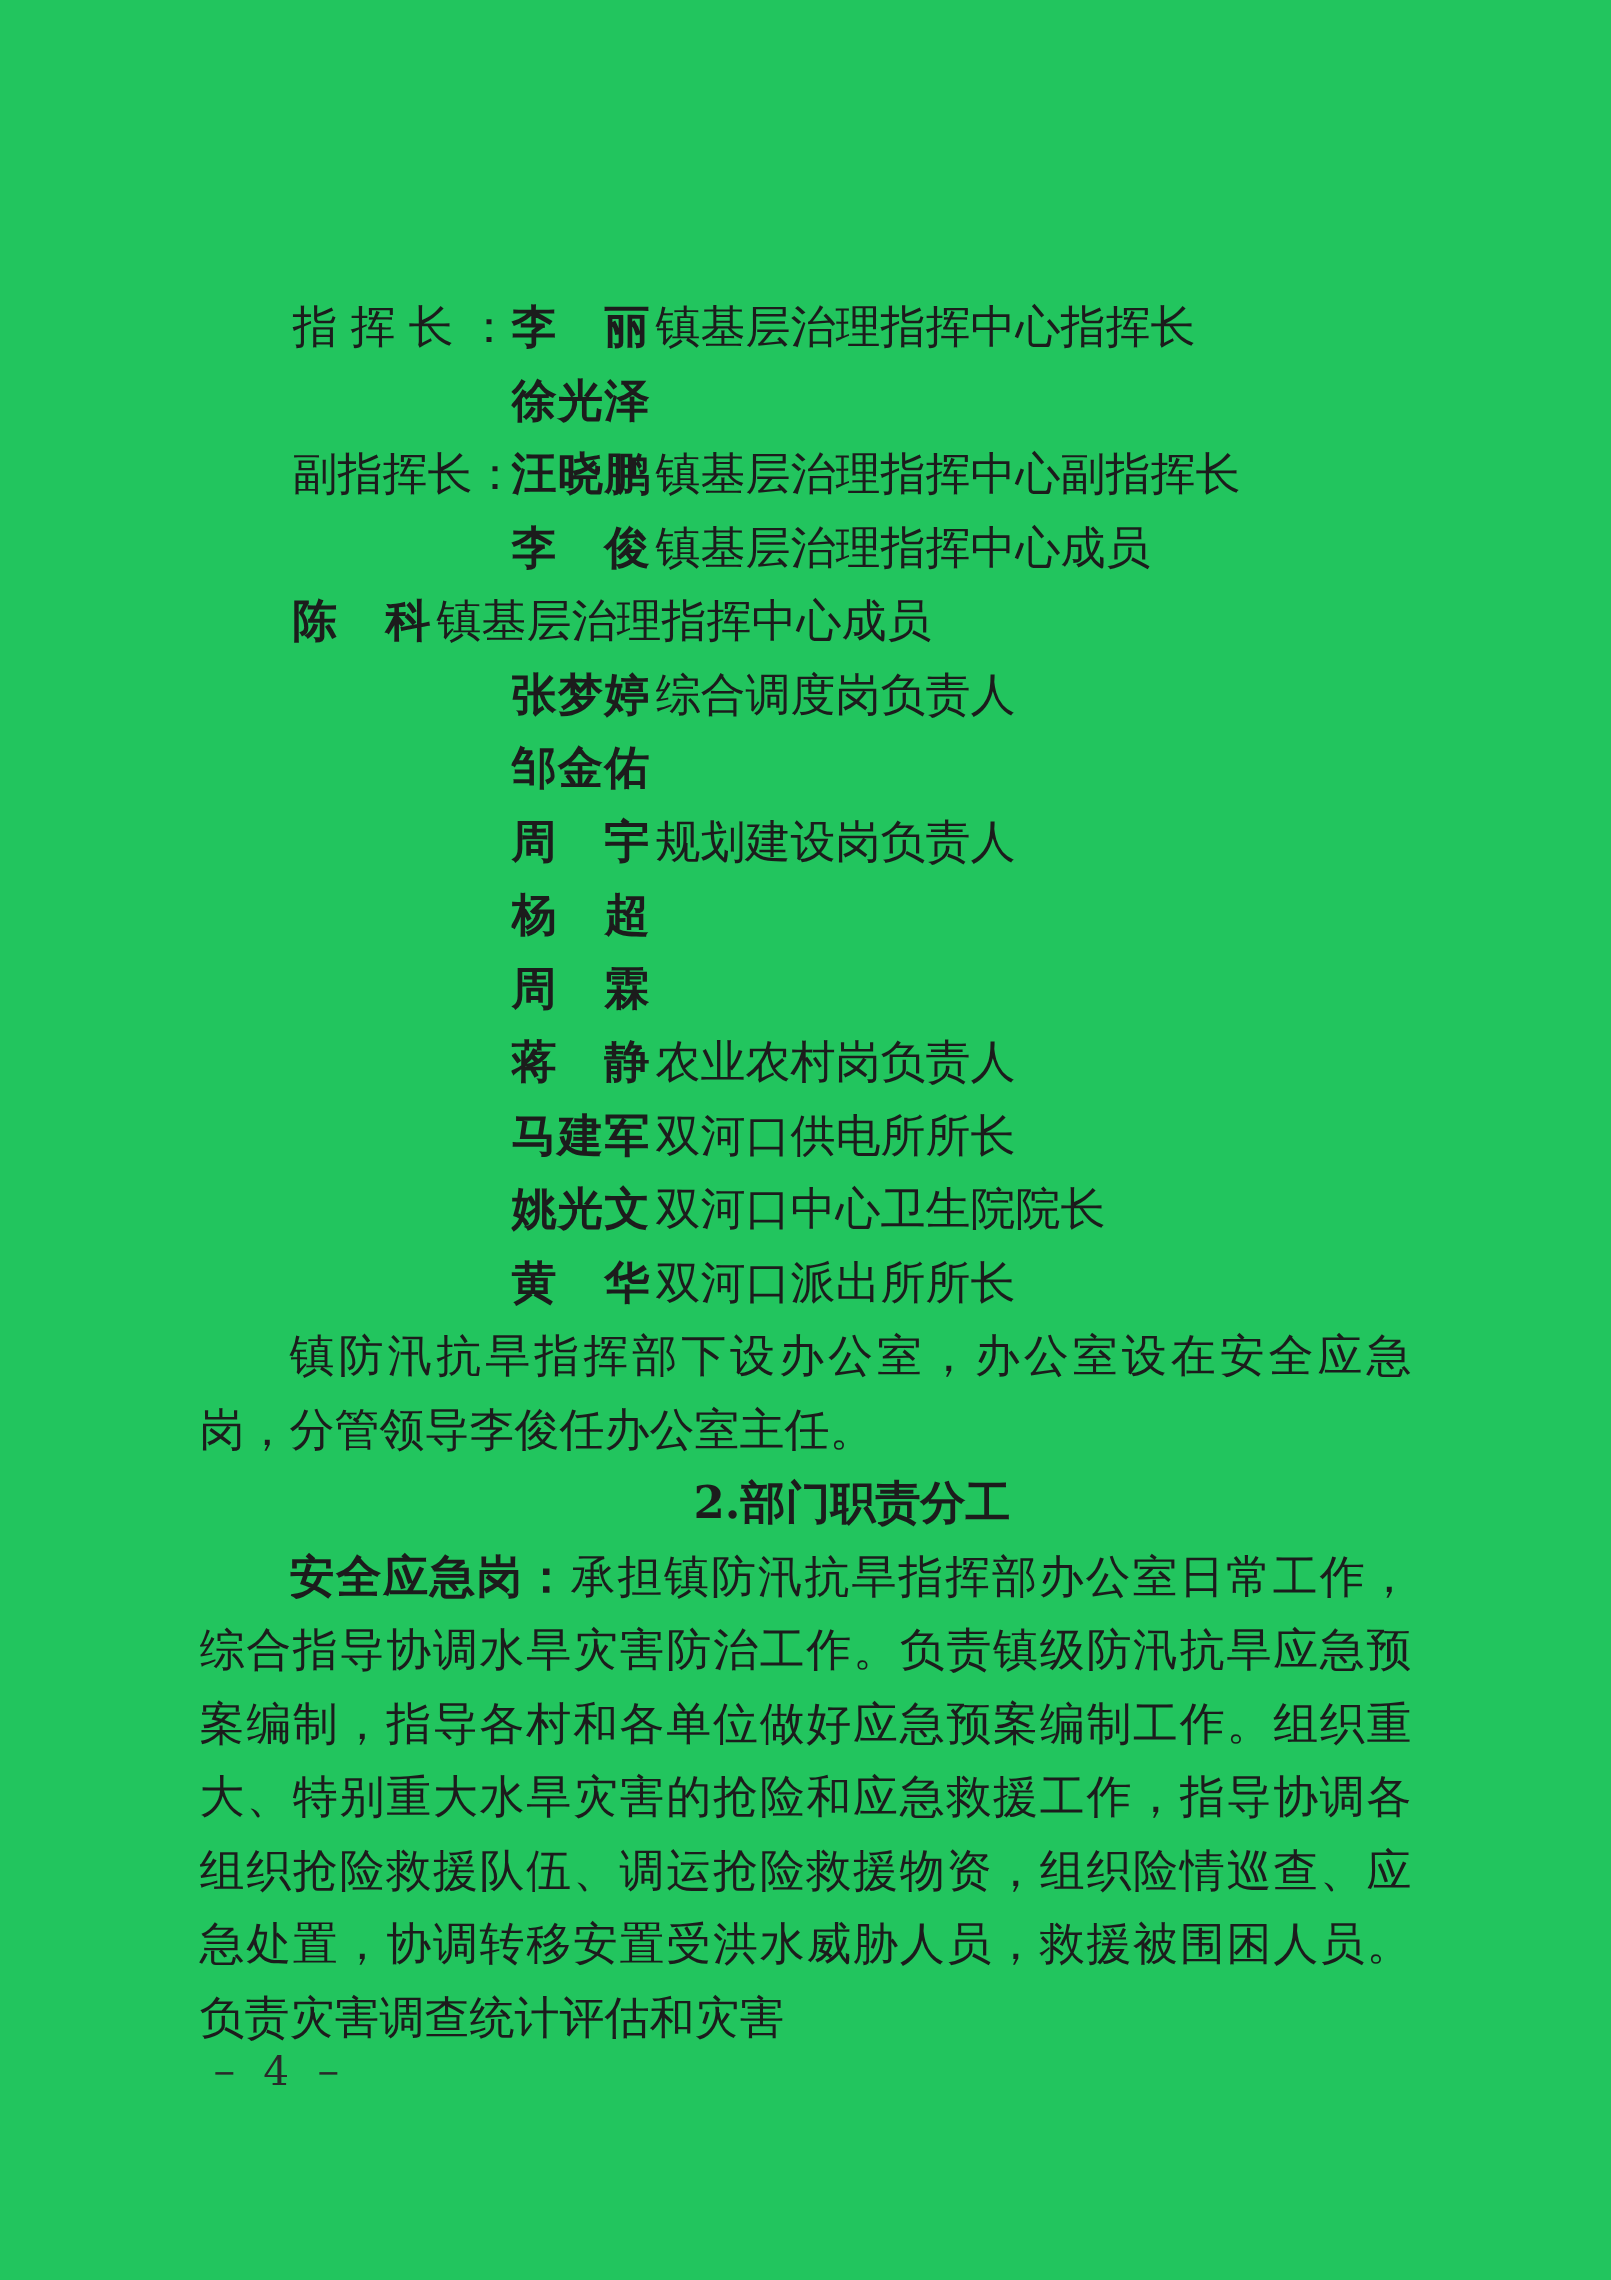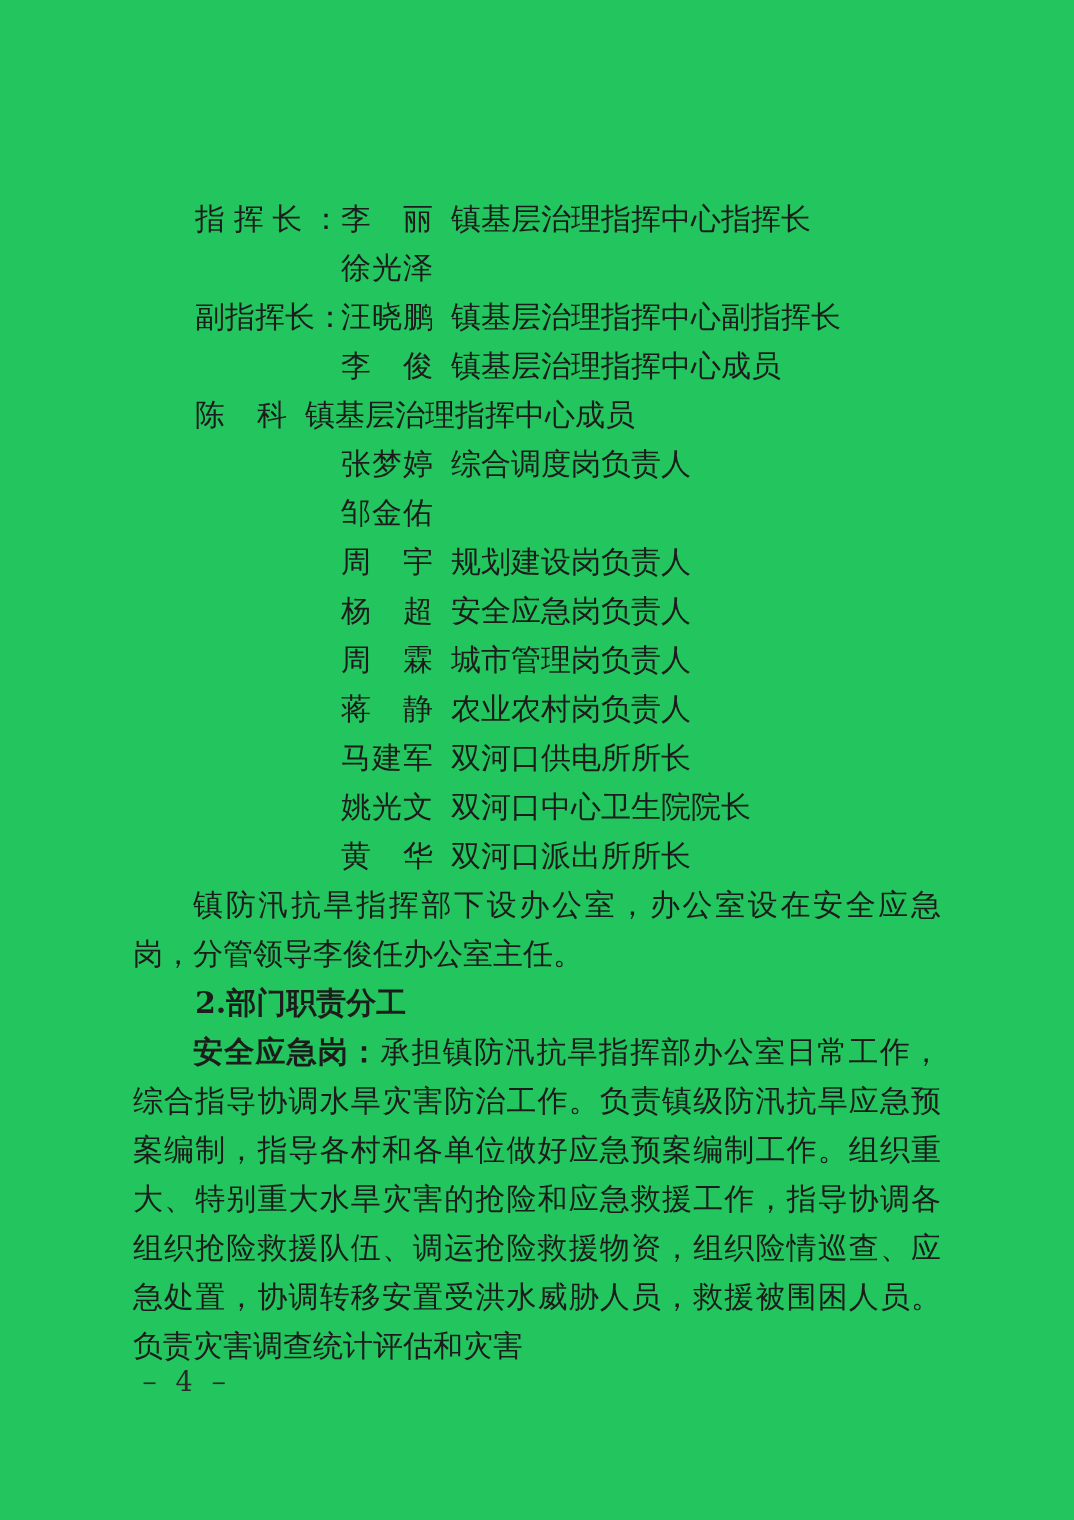--- a/index.html
+++ b/index.html
@@ -38,37 +38,39 @@
     text-align: justify;
     text-align-last: justify;
     overflow: hidden;
   }
   .pname {
     display: inline-block;
     width: 92px;
     flex: 0 0 92px;
     text-align: justify;
     text-align-last: justify;
-    margin-right: 18px;
+    margin-right: 4px;
     overflow: hidden;
+    font-weight: bold;
   }
   .ptitle {
     flex: 1 1 auto;
   }
   .para {
     margin: 0;
     text-indent: 2em;
     text-align: justify;
     text-justify: inter-ideograph;
   }
   .heading {
     margin: 0;
     padding-left: 62px;
     height: 49px;
     font-weight: bold;
+    text-align: center;
   }
   .duty-lead {
     font-weight: bold;
   }
   .page-number {
     position: absolute;
     left: 136px;
     top: 1366px;
     font-size: 27px;
     line-height: 32px;
@@ -116,26 +118,24 @@
         <span class="pname">邹金佑</span>
       </div>
       <div class="roster-row">
         <span class="role"></span>
         <span class="pname">周宇</span>
         <span class="ptitle">规划建设岗负责人</span>
       </div>
       <div class="roster-row">
         <span class="role"></span>
         <span class="pname">杨超</span>
-        <span class="ptitle">安全应急岗负责人</span>
       </div>
       <div class="roster-row">
         <span class="role"></span>
         <span class="pname">周霖</span>
-        <span class="ptitle">城市管理岗负责人</span>
       </div>
       <div class="roster-row">
         <span class="role"></span>
         <span class="pname">蒋静</span>
         <span class="ptitle">农业农村岗负责人</span>
       </div>
       <div class="roster-row">
         <span class="role"></span>
         <span class="pname">马建军</span>
         <span class="ptitle">双河口供电所所长</span>

